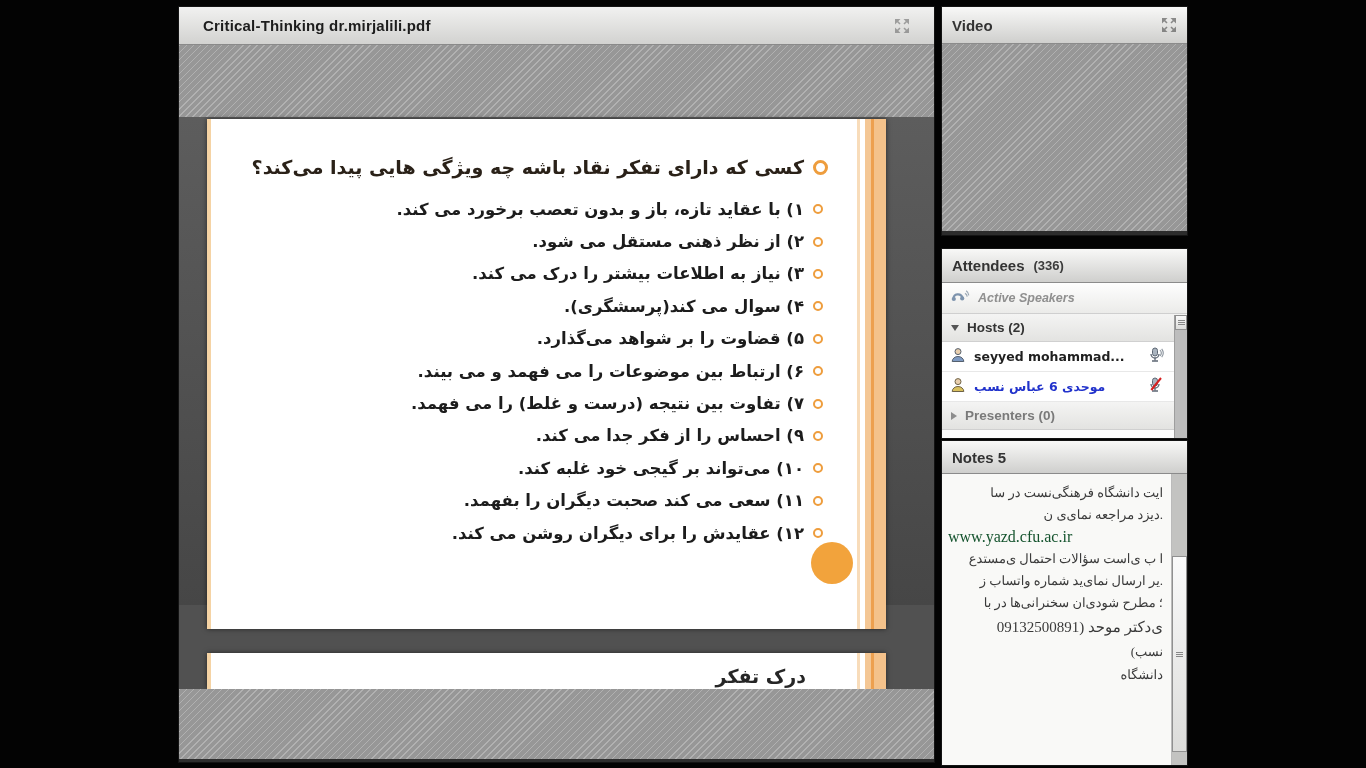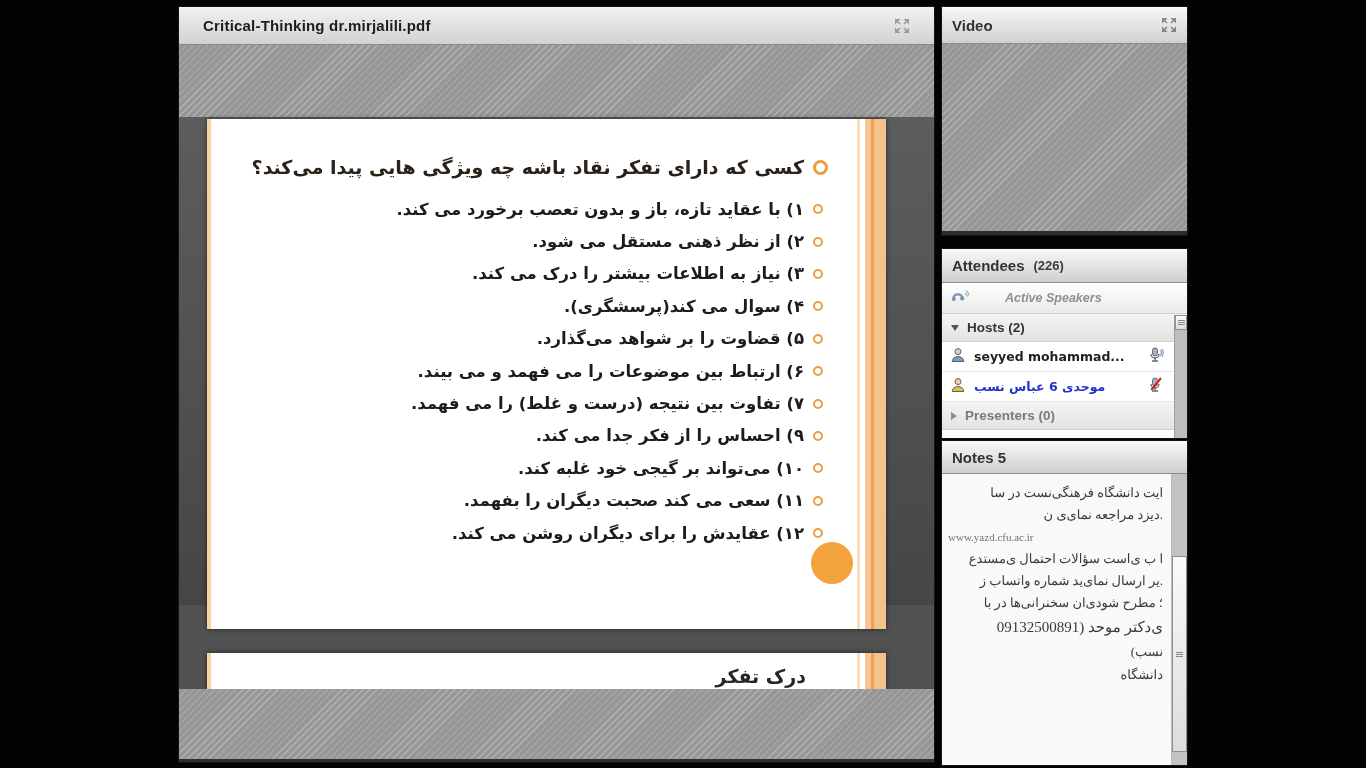--- a/index.html
+++ b/index.html
@@ -52,21 +52,21 @@
   .video-pod{position:absolute;left:941px;top:6px;width:247px;height:230px;background:#979797;
              border:1px solid #141414;box-sizing:border-box;}
   .video-body{position:absolute;top:37px;left:0;right:0;bottom:4px;}
   .video-strip{position:absolute;left:0;right:0;bottom:0;height:4px;background:#2c2c2c;}
 
   .attendees-pod{position:absolute;left:941px;top:248px;width:247px;height:191px;background:#fff;
                  border:1px solid #141414;box-sizing:border-box;overflow:hidden;}
   .attendees-pod .pod-head{height:34px;}
   .row-active{height:30px;background:linear-gradient(#fefefe,#ebebe9);border-bottom:1px solid #cfcfcf;
               display:flex;align-items:center;padding:0 9px;gap:8px;}
-  .active-label{font-style:italic;font-weight:600;font-size:12.5px;color:#8f8f8f;margin-left:27px;}
+  .active-label{font-style:italic;font-weight:600;font-size:12.5px;color:#8f8f8f;}
   .row-group{height:27px;background:linear-gradient(#f4f4f3,#e3e3e1);border-bottom:1px solid #d0d0d0;
              display:flex;align-items:center;padding:0 9px;gap:8px;}
   .tri-down{width:0;height:0;border-left:4.5px solid transparent;border-right:4.5px solid transparent;
             border-top:6px solid #555;}
   .tri-right{width:0;height:0;border-top:4.5px solid transparent;border-bottom:4.5px solid transparent;
              border-left:6px solid #8d8d8d;}
   .group-label{font-size:13.5px;font-weight:bold;color:#333;}
   .group-label.dim{color:#7a7a7a;}
   .att-row{height:29px;background:#fff;border-bottom:1px solid #e8e8e8;display:flex;align-items:center;
            padding:0 8px;gap:8px;}
@@ -84,21 +84,21 @@
   .partial-row{height:14px;background:#fdfdfd;}
 
   .notes-pod{position:absolute;left:941px;top:440px;width:247px;height:326px;background:#f6f6f4;
              border:1px solid #141414;box-sizing:border-box;}
   .notes-pod .pod-head{height:33px;}
   .notes-body{position:absolute;top:33px;left:0;right:15px;bottom:0;background:#f9f9f7;
               border-right:1px solid #bbb;box-sizing:border-box;padding:8px 8px 16px 6px;direction:rtl;
               font-family:Liberation Serif, serif;}
   .notes-line{font-size:13px;line-height:22px;color:#3a3a3a;text-align:right;white-space:nowrap;
               overflow:hidden;}
-  .notes-line:nth-child(3){direction:ltr;text-align:left;font-size:11px;color:#737373;}
+  .notes-line:nth-child(3){direction:ltr;text-align:left;font-size:16px;color:#14532d;}
   .notes-line:nth-child(7){font-size:15px;line-height:26px;}
   .notes-line:nth-child(8){line-height:24px;}
   .notes-scroll{position:absolute;top:33px;right:0;width:15px;bottom:0;background:#c3c3c1;}
   .notes-thumb{position:absolute;top:82px;left:0;right:0;height:196px;}
 </style>
 </head>
 <body>
 
 <div id="stage">
 
@@ -214,21 +214,21 @@
         </svg>
       </span>
     </div>
     <div class="video-body hatch"></div>
     <div class="video-strip"></div>
   </div>
 
   <div class="attendees-pod">
     <div class="pod-head">
       <span class="pod-head-label">Attendees</span>
-      <span class="pod-count">(226)</span>
+      <span class="pod-count">(336)</span>
     </div>
     <div class="row-active">
       <span>
         <svg width="19" height="14" viewBox="0 0 19 14">
           <path d="M2.6 10 C1.6 4.4 10.4 3.6 11.4 9" stroke="#7d93ad" stroke-width="2.2" fill="none" stroke-linecap="round"></path>
           <circle cx="2.8" cy="10" r="2.1" fill="#7d93ad"></circle>
           <circle cx="11.2" cy="9.4" r="2.1" fill="#7d93ad"></circle>
           <path d="M14 4.4 a4 4 0 0 1 2.2 3.2 M15.2 1.8 a6.5 6.5 0 0 1 2.6 4.6" stroke="#9aa7b5" fill="none" stroke-width="1.2"></path>
         </svg>
       </span>

